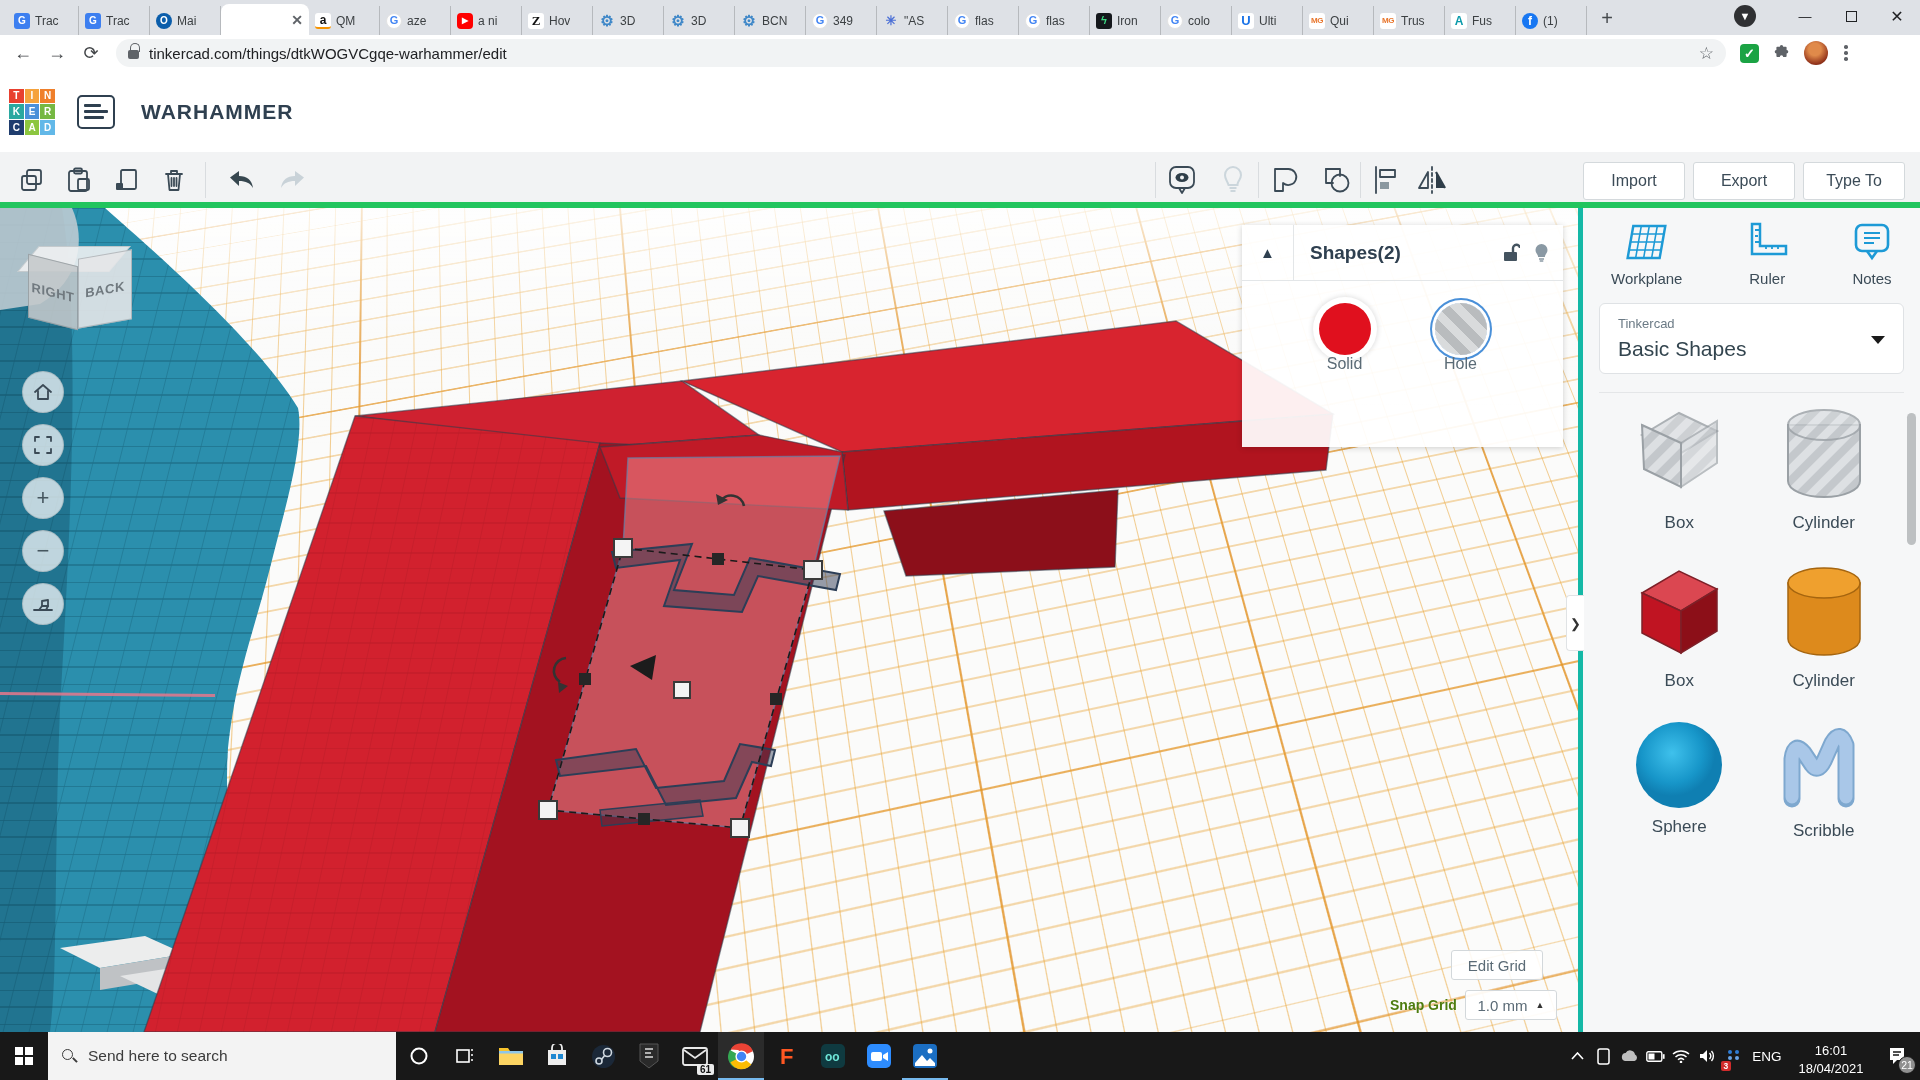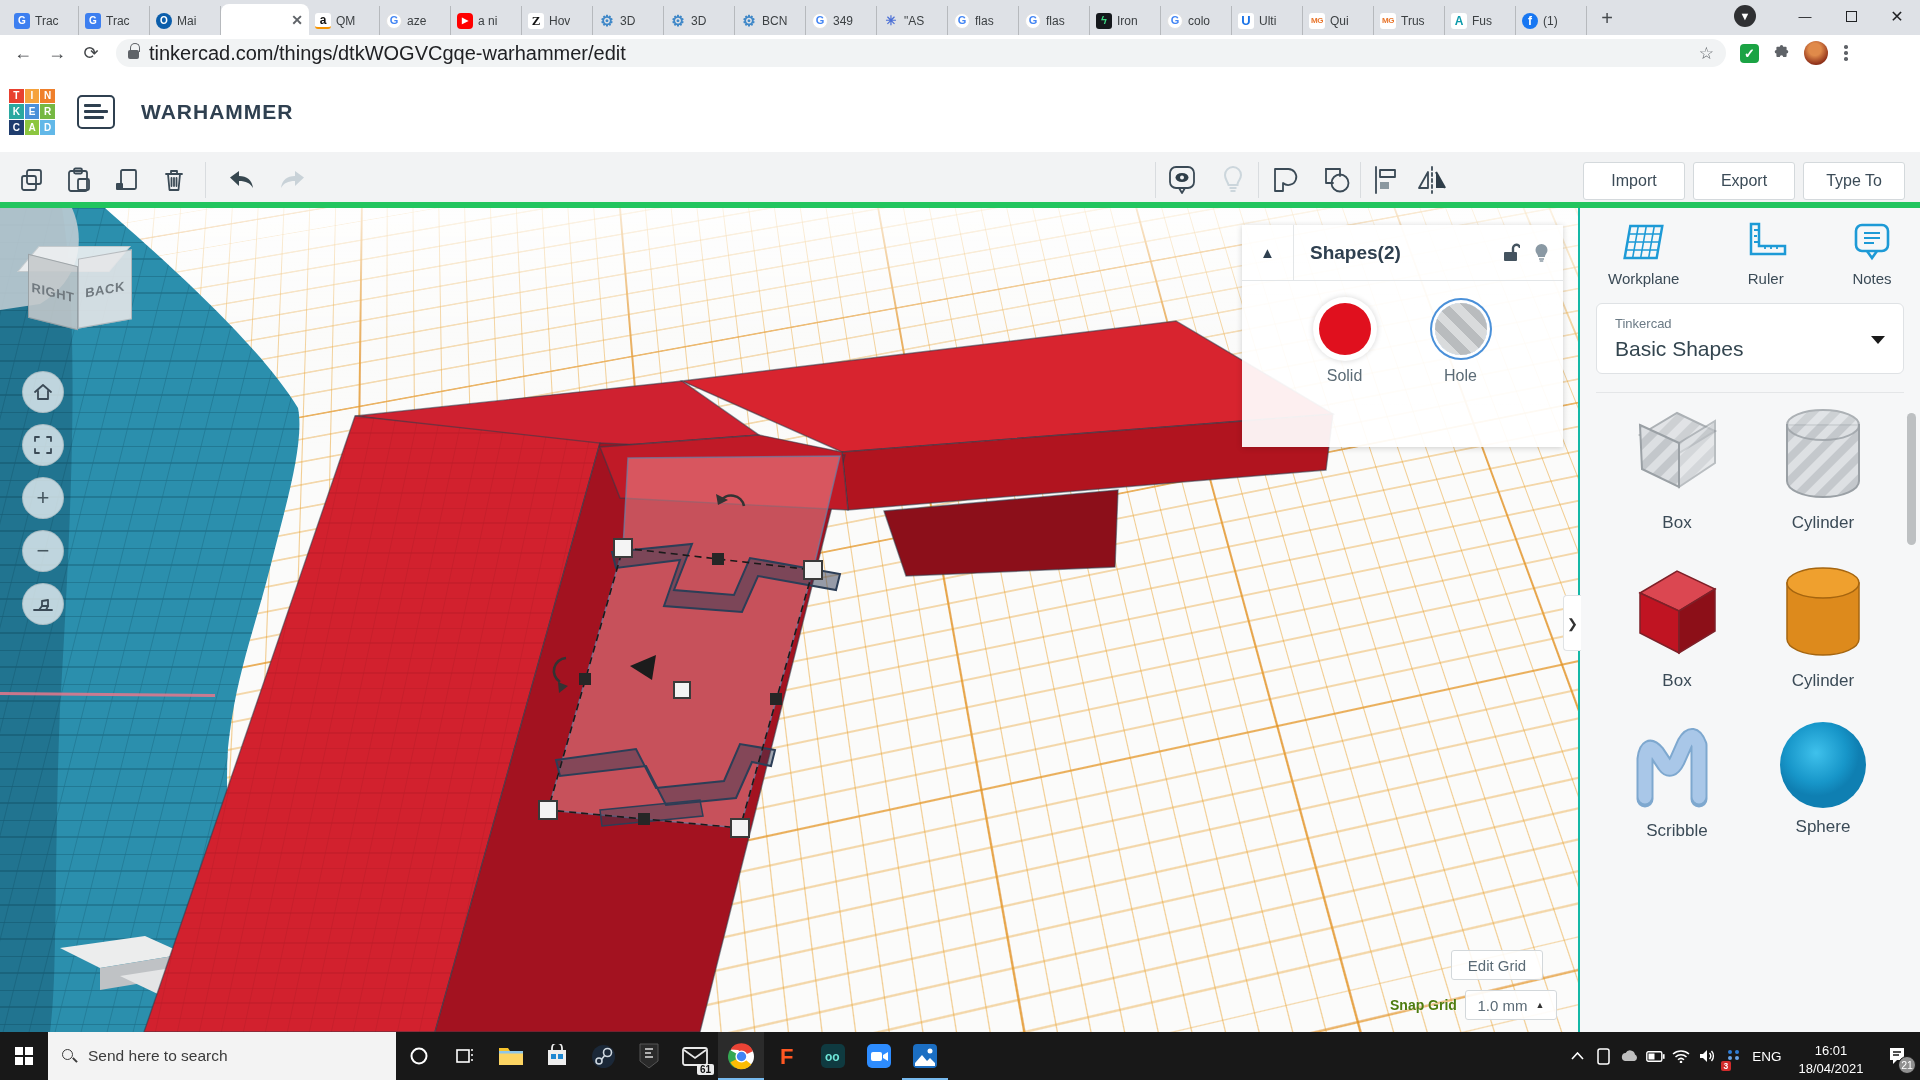--- a/index.html
+++ b/index.html
@@ -17,21 +17,21 @@
   .newtab { width:28px; height:28px; margin:0 0 3px 6px; display:flex; align-items:center; justify-content:center; font-size:20px; color:#45494d; }
   .winctl { position:absolute; right:0; top:0; height:32px; display:flex; align-items:center; }
   .winbtn { width:46px; height:32px; display:flex; align-items:center; justify-content:center; color:#202124; font-size:13px; }
   .dlcirc { width:22px; height:22px; border-radius:50%; background:#2f3033; color:#fff; display:flex; align-items:center; justify-content:center; font-size:11px; margin-right:26px; }
   .maxbox { width:11px; height:11px; border:1.5px solid #202124; }
 
   
   .chrome-bar { position:absolute; left:0; top:35px; width:1920px; height:36px; background:#fff; display:flex; align-items:center; }
   .navic { width:34px; height:30px; display:flex; align-items:center; justify-content:center; color:#44474a; font-size:18px; }
   .omnibox { margin-left:8px; width:1610px; height:28px; background:#f1f3f4; border-radius:14px; display:flex; align-items:center; padding:0 12px; gap:10px; }
-  .omnibox .url { color:#202124; font-size:20px; flex:1; }
+  .omnibox .url { color:#202124; font-size:15px; flex:1; }
   .lock { width:11px; height:13px; position:relative; }
   .lock:before { content:""; position:absolute; left:1.5px; top:-4px; width:8px; height:8px; border:1.6px solid #5f6368; border-bottom:none; border-radius:5px 5px 0 0; }
   .lock:after { content:""; position:absolute; left:0; top:3px; width:11px; height:9px; background:#5f6368; border-radius:2px; }
   .star { color:#5f6368; font-size:17px; }
   .ext-check { width:19px; height:19px; background:#1ba344; border-radius:4px; color:#fff; font-size:13px; font-weight:bold; display:flex; align-items:center; justify-content:center; margin-left:14px; }
   .puzzle { color:#5f6368; font-size:16px; margin-left:14px; }
   .chr-avatar { width:24px; height:24px; border-radius:50%; margin-left:14px; background:radial-gradient(circle at 45% 35%, #e08a4a 0 30%, #94351c 70%, #541708 100%); }
   .kebab { display:flex; flex-direction:column; gap:2.5px; margin-left:16px; margin-right:10px; }
   .kebab i { width:3.5px; height:3.5px; border-radius:50%; background:#5f6368; }
 
@@ -86,28 +86,28 @@
   .sg-select { width:92px; height:30px; background:rgba(255,255,255,.92); border:1px solid #d3d8db; border-radius:3px; color:#5b6b76; font-size:15px; display:flex; align-items:center; justify-content:center; gap:8px; }
   .sg-caret { font-size:9px; color:#333; }
 
   
   .shapes-panel { position:absolute; left:1242px; top:225px; width:321px; height:222px; background:rgba(255,255,255,.93); box-shadow:0 1px 6px rgba(0,0,0,.18); }
   .sp-head { height:56px; display:flex; align-items:center; border-bottom:1px solid #e3e6e8; }
   .sp-collapse { width:52px; display:flex; align-items:center; justify-content:center; color:#2f4050; font-size:15px; border-right:1px solid #e3e6e8; height:56px; }
   .sp-title { margin-left:16px; font-size:19px; font-weight:bold; color:#2f4050; flex:1; }
   .sp-icons { display:flex; gap:14px; margin-right:14px; color:#44535f; }
   .sp-body { display:flex; justify-content:center; gap:64px; padding-top:22px; }
-  .swatch { display:flex; flex-direction:column; align-items:center; gap:12px; }
+  .swatch { display:flex; flex-direction:column; align-items:center; }
   .sw-circ { width:52px; height:52px; border-radius:50%; }
   .sw-solid { background:#e0101e; box-shadow:0 0 0 6px #fff, 0 0 5px 7px rgba(0,0,0,.12); }
   .sw-hole { background:repeating-linear-gradient(45deg, #b9bcbe 0 9px, #d9dbdc 9px 18px); box-shadow:0 0 0 3px #fff, 0 0 0 5px #4a90d9; }
   .sw-label { font-size:16px; color:#5b6b76; }
 
   
-  .sidebar { position:absolute; left:1578px; top:208px; width:342px; height:824px; background:#f6f7f8; border-left:2px solid #14b8a6; }
+  .sidebar { position:absolute; left:1578px; top:208px; width:342px; height:824px; background:#f6f7f8; border-left:5px solid #14b8a6; }
   .tools-row { display:flex; justify-content:space-between; padding:14px 28px 0 28px; }
   .tool { display:flex; flex-direction:column; align-items:center; gap:8px; color:#3b4b57; font-size:15px; }
   .lib-card { margin:16px 16px 0 16px; background:#fff; border:1px solid #dfe2e5; border-radius:6px; padding:12px 18px; position:relative; }
   .lib-brand { font-size:13px; color:#6b7a85; }
   .lib-name { font-size:21px; color:#33454f; margin-top:6px; }
   .lib-caret { position:absolute; right:18px; top:50%; margin-top:-3px; width:0; height:0; border-left:7px solid transparent; border-right:7px solid transparent; border-top:8px solid #1a1a1a; }
   .lib-divider { height:1px; background:#e4e6e8; margin:18px 16px 0 16px; }
   .gallery { display:grid; grid-template-columns:1fr 1fr; padding:8px 24px; row-gap:26px; }
   .shape-item { display:flex; flex-direction:column; align-items:center; gap:4px; }
   .shape-item .sname { font-size:17px; color:#3b4b57; }
@@ -656,42 +656,42 @@
         <span>
           <svg width="100" height="108" viewBox="0 0 100 108">
             <path d="M14 24v56a36 16 0 0 0 72 0V24z" fill="#dd8a1c" stroke="#a5650f" stroke-width="1.5"></path>
             <ellipse cx="50" cy="24" rx="36" ry="15" fill="#efa02e" stroke="#a5650f" stroke-width="1.5"></ellipse>
           </svg>
         </span>
         <span class="sname">Cylinder</span>
       </div>
       <div class="shape-item">
         <span>
-          <svg width="100" height="100" viewBox="0 0 100 100">
-            <path d="M18 82V42q2-18 12-6l8 12q6 8 12-4l8-18q8-14 14 2v54" fill="none" stroke="#7ea8cf" stroke-width="17" stroke-linecap="round" stroke-linejoin="round"></path>
-            <path d="M18 80V42q2-18 12-6l8 12q6 8 12-4l8-18q8-14 14 2v52" fill="none" stroke="#a9c7e8" stroke-width="13" stroke-linecap="round" stroke-linejoin="round"></path>
-          </svg>
-        </span>
-        <span class="sname">Scribble</span>
-      </div>
-      <div class="shape-item">
-        <span>
           <svg width="96" height="96" viewBox="0 0 96 96">
             <defs>
               <radialGradient id="sg" cx="42%" cy="36%">
                 <stop offset="0%" stop-color="#3fc1ec"></stop>
                 <stop offset="70%" stop-color="#1796c9"></stop>
                 <stop offset="100%" stop-color="#0f7fb2"></stop>
               </radialGradient>
             </defs>
             <circle cx="48" cy="48" r="43" fill="url(#sg)"></circle>
           </svg>
         </span>
         <span class="sname">Sphere</span>
       </div>
+      <div class="shape-item">
+        <span>
+          <svg width="100" height="100" viewBox="0 0 100 100">
+            <path d="M18 82V42q2-18 12-6l8 12q6 8 12-4l8-18q8-14 14 2v54" fill="none" stroke="#7ea8cf" stroke-width="17" stroke-linecap="round" stroke-linejoin="round"></path>
+            <path d="M18 80V42q2-18 12-6l8 12q6 8 12-4l8-18q8-14 14 2v52" fill="none" stroke="#a9c7e8" stroke-width="13" stroke-linecap="round" stroke-linejoin="round"></path>
+          </svg>
+        </span>
+        <span class="sname">Scribble</span>
+      </div>
     </div>
   <div class="collapse-tab">❯</div>
   <div class="sb-scroll"></div>
 </div>
 
 <div class="taskbar">
   <div class="tb-start">
       <div class="winlogo">
         <i></i>
         <i></i>

